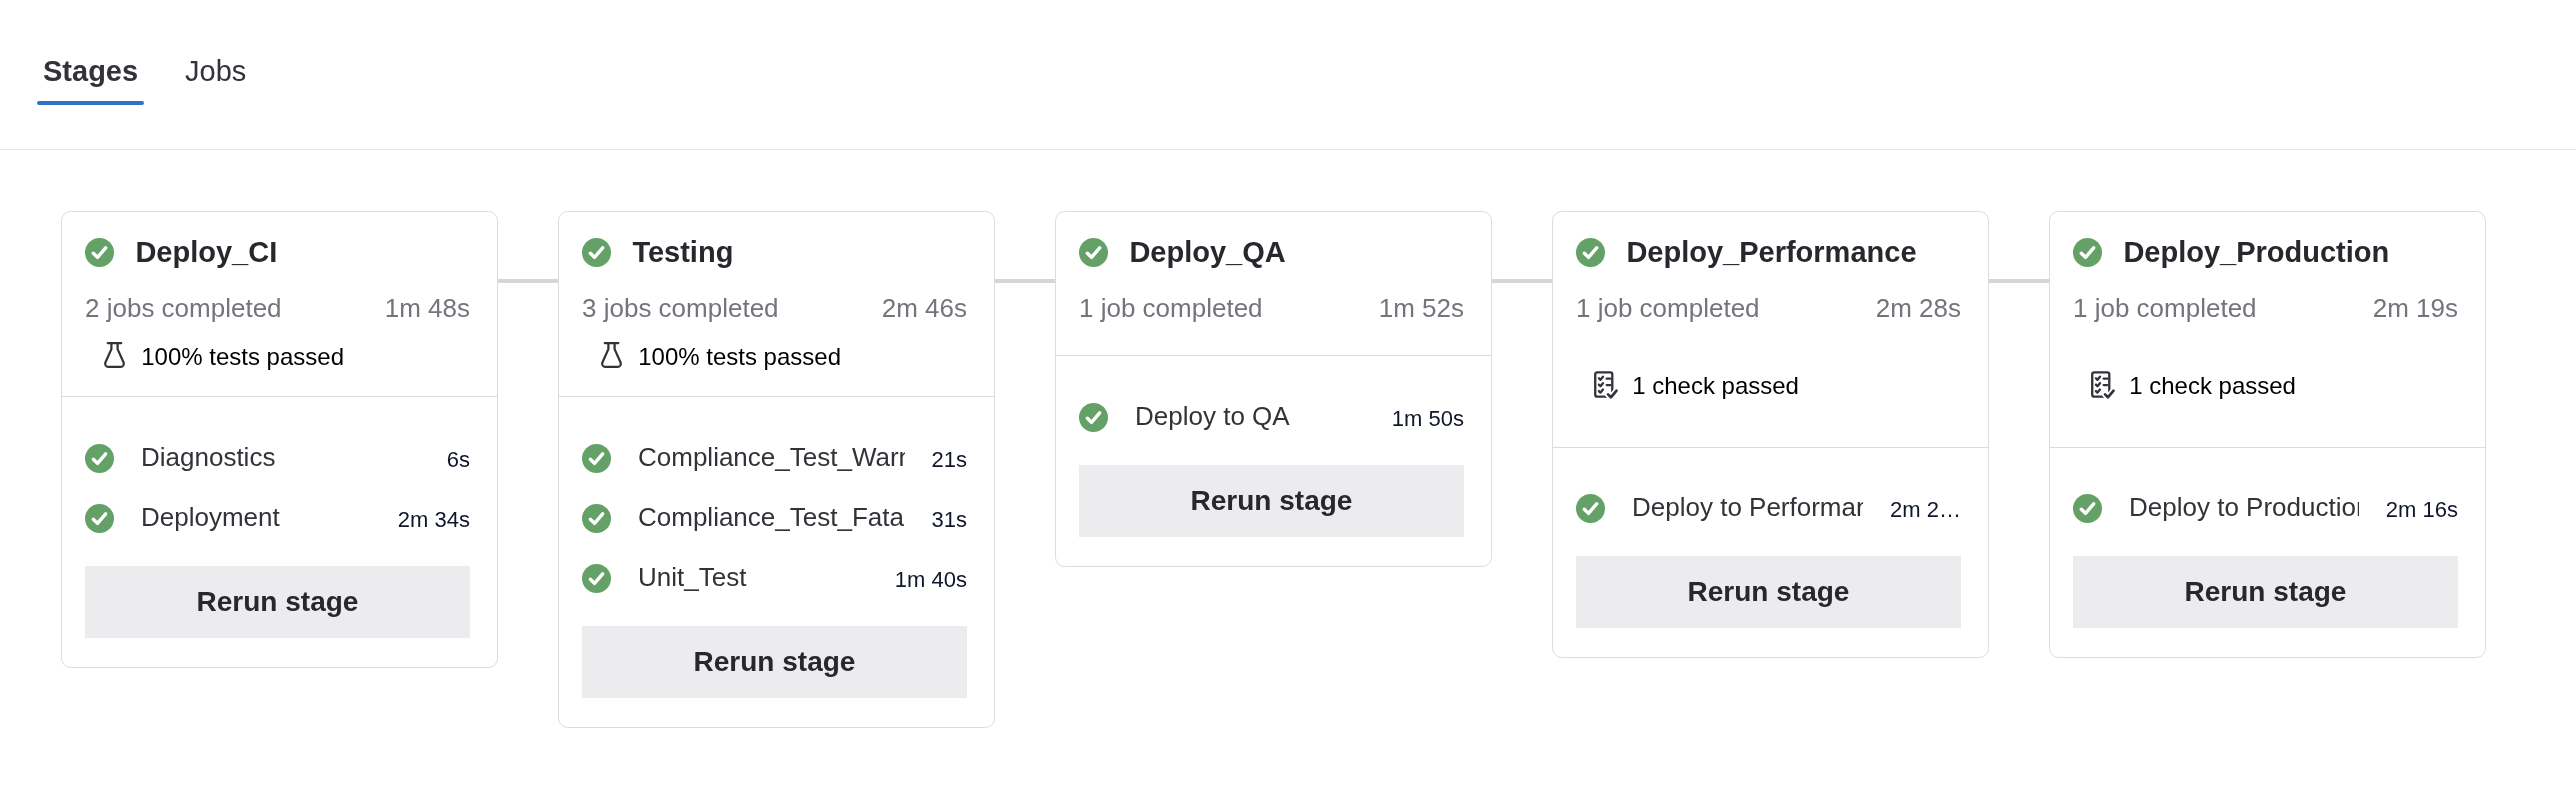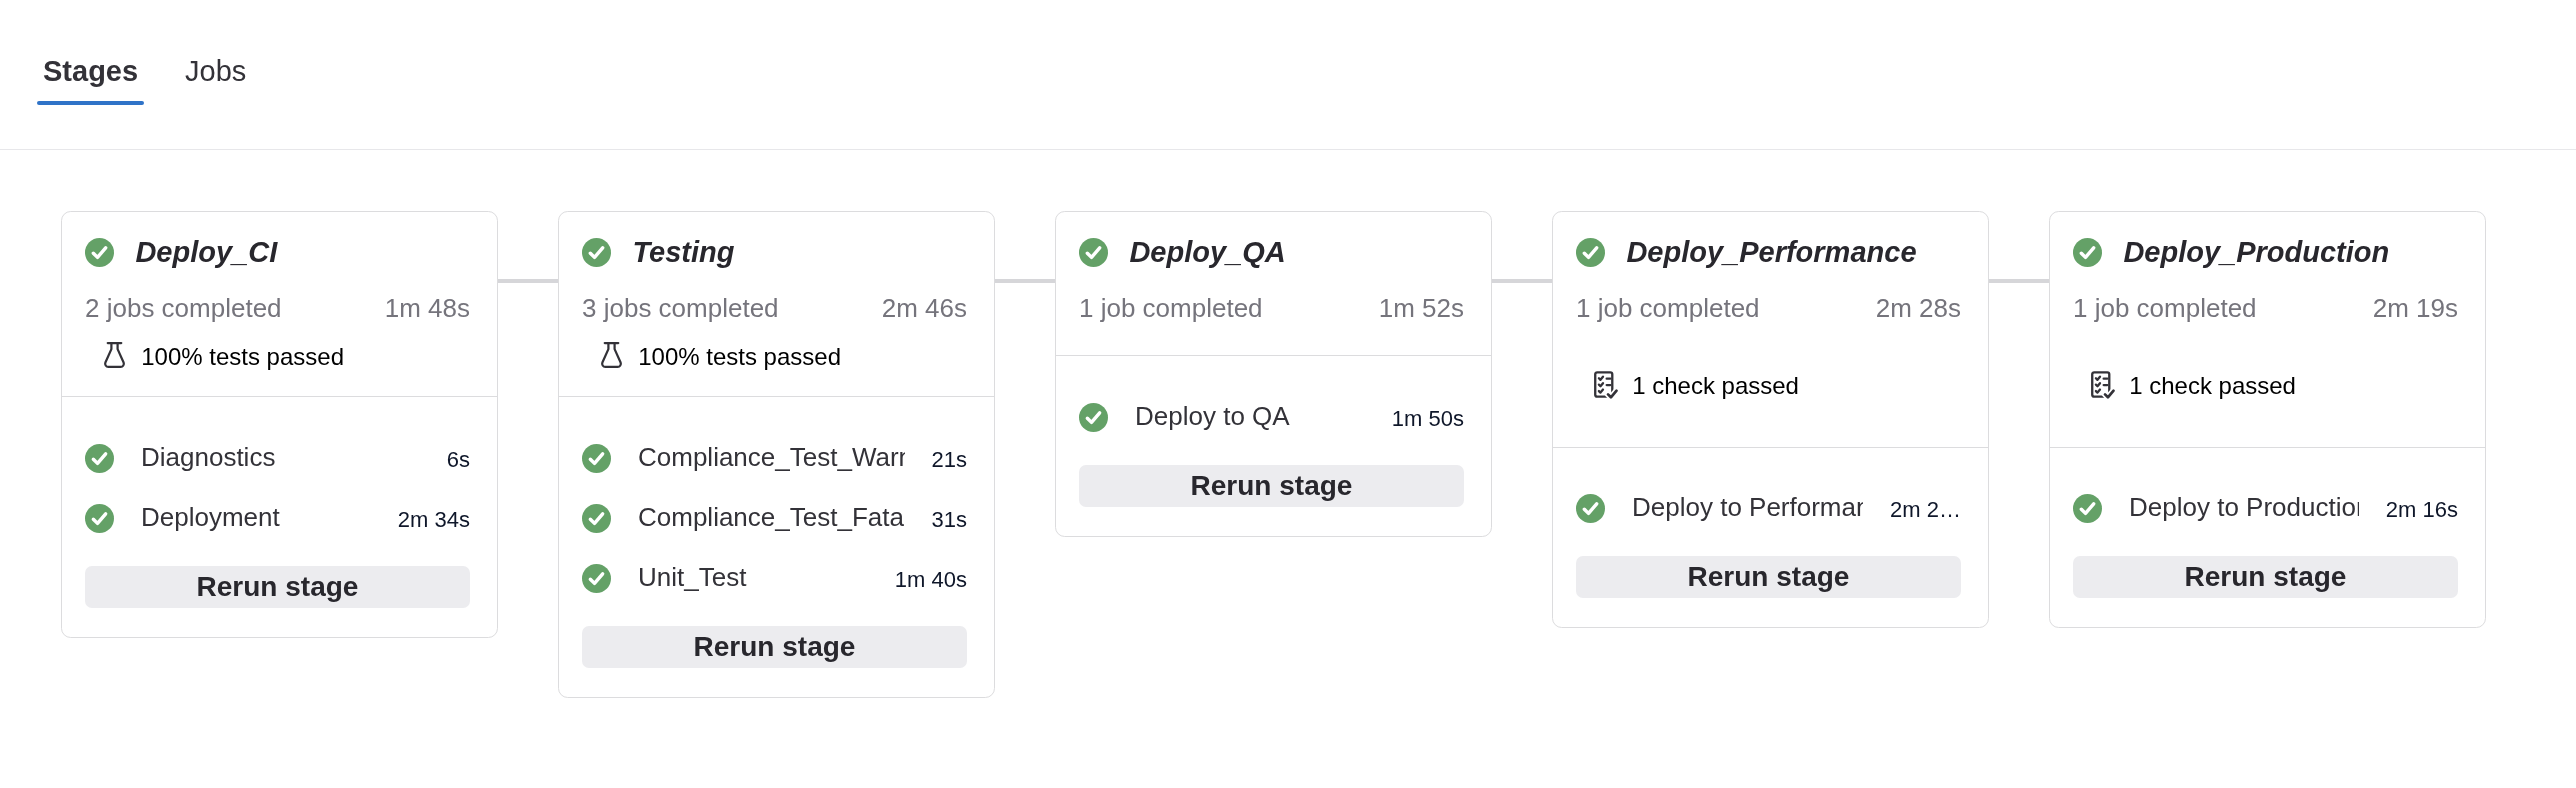--- a/index.html
+++ b/index.html
@@ -31,21 +31,21 @@
   }
   .connector-line{
     position:absolute;top:68px;left:116px;right:116px;height:3.9px;
     background:#d6d6d9;z-index:0;
   }
   .stage-card{
     position:relative;z-index:1;box-sizing:border-box;width:437px;
     background:#ffffff;border:1.9px solid #dcdcde;border-radius:9.7px;
   }
   .card-header{padding:23px 27px 15.5px 23px;}
-  .title-row{display:flex;align-items:center;gap:21.4px;margin-bottom:23px;min-height:35px;font-style:italic;}
+  .title-row{display:flex;align-items:center;gap:21.4px;margin-bottom:23px;min-height:35px;}
   .status-icon{width:29px;height:29px;flex:0 0 auto;}
   .status-icon svg{width:29px;height:29px;display:block;}
   .stage-title{font-size:29px;font-weight:700;color:#28272d;line-height:35px;white-space:nowrap;}
   .stats-row{
     display:flex;justify-content:space-between;align-items:center;
     font-size:26px;line-height:31px;color:#75747c;margin-bottom:15.5px;gap:39px;
   }
   .summary-row{
     display:flex;gap:11.6px;margin:0 0 7.8px 13.6px;
     font-size:24px;line-height:33px;color:#000000;
@@ -55,22 +55,22 @@
   
   .stage-card.spaced .stats-row{margin-bottom:45px;}
   .stage-card.spaced .summary-row{margin-bottom:29px;}
   .card-body{border-top:1.9px solid #dcdcde;padding:15.5px 27px 29px 23px;}
   .job-row{display:flex;align-items:flex-end;gap:27px;height:60px;cursor:pointer;}
   .job-status{width:29px;height:29px;flex:0 0 auto;}
   .job-status svg{width:29px;height:29px;display:block;}
   .job-name{flex:1 1 auto;font-size:26px;color:#333238;white-space:nowrap;overflow:hidden;}
   .job-duration{font-size:22px;color:#0f172a;white-space:nowrap;text-align:right;}
   .rerun-button{
-    display:block;box-sizing:border-box;width:100%;height:42px;margin-top:33px;
-    background:#ececef;border:none;border-radius:7px;cursor:pointer;
+    display:block;box-sizing:border-box;width:100%;height:72px;margin-top:33px;
+    background:#ececef;border:none;border-radius:0;cursor:pointer;
     font-family:inherit;font-size:28px;font-weight:700;color:#28272d;
   }
 </style>
 </head>
 <body style="--accent-blue: #2f73c8;">
 
 <nav class="tabbar">
   <button class="tab active">Stages</button>
   <button class="tab">Jobs</button>
 </nav>

